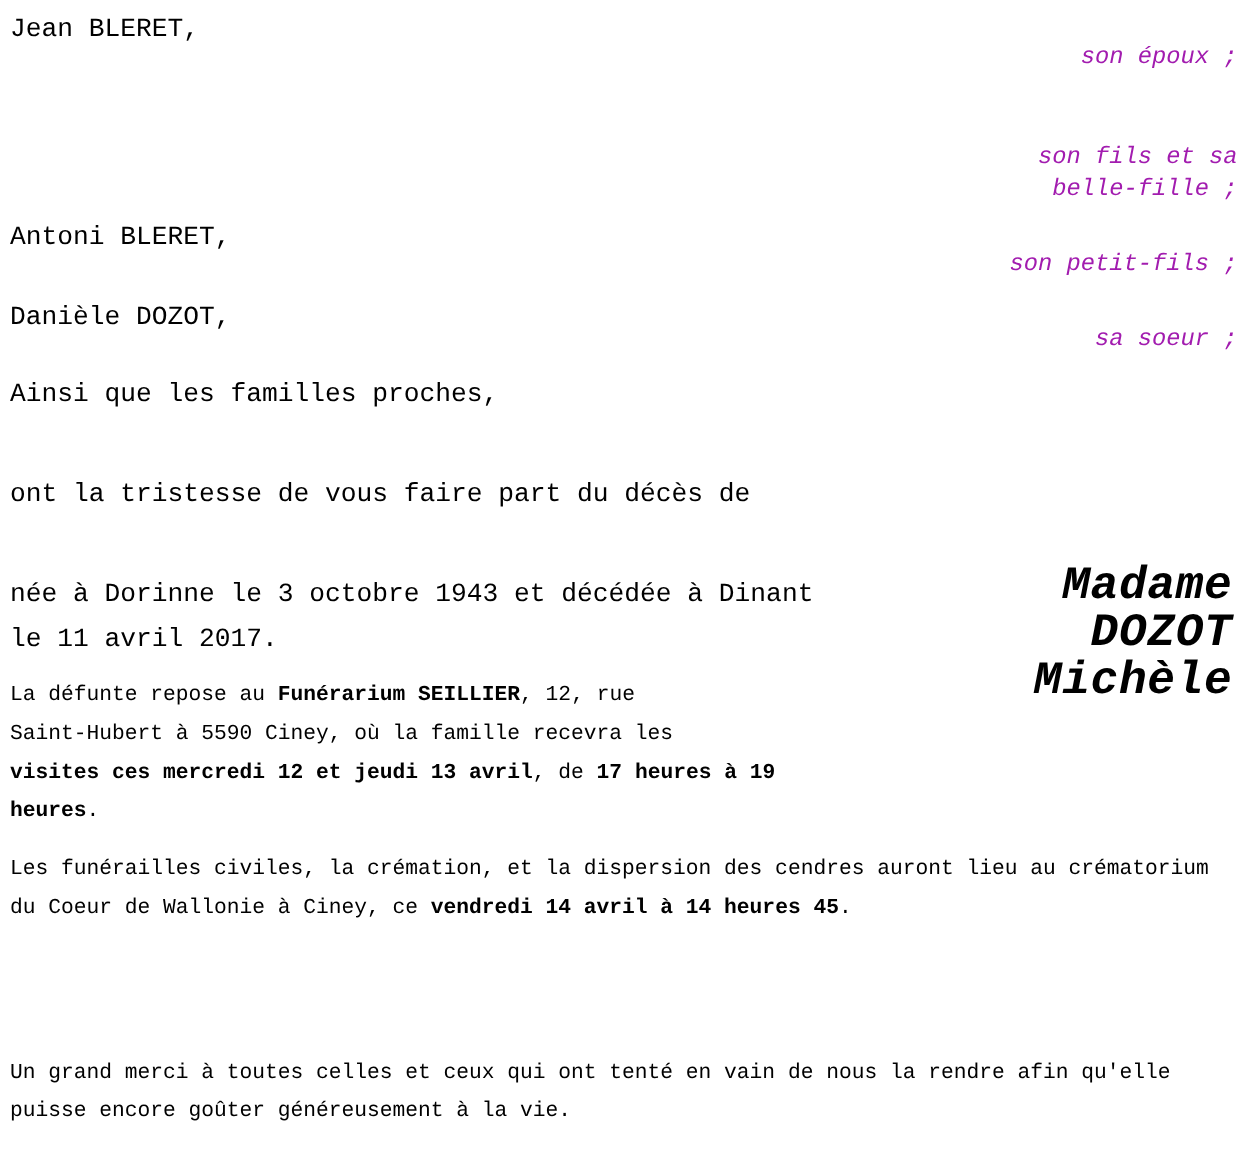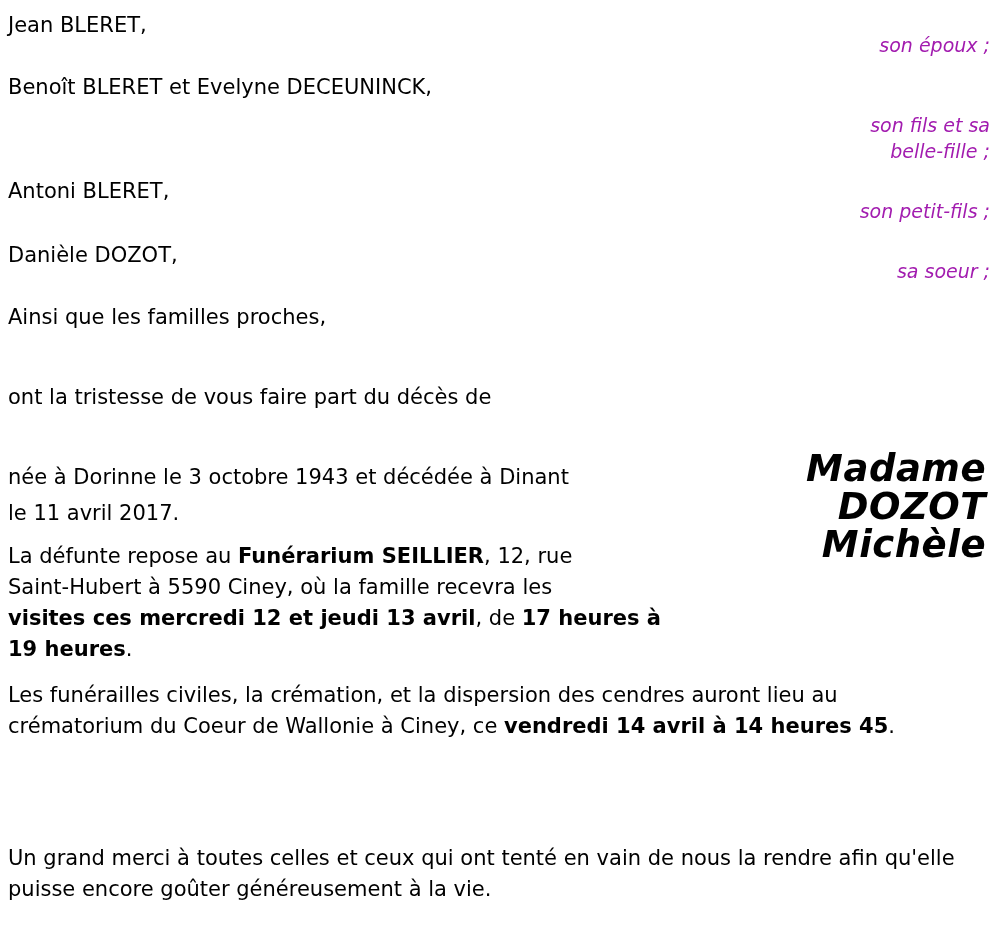--- a/index.html
+++ b/index.html
@@ -14,20 +14,21 @@
     color: #000000;
     position: relative;
     overflow: hidden;
   }
   .page {
     position: relative;
     width: 1000px;
     height: 931px;
     padding: 16px;
     box-sizing: border-box;
+    font-family: Liberation Mono, monospace;
   }
 
   
   .line {
     position: absolute;
     font-size: 21px;
     line-height: 30px;
     white-space: nowrap;
   }
   .left {
@@ -40,21 +41,21 @@
     font-style: italic;
     font-size: 19px;
     line-height: 26px;
     color: #a21caf;
   }
 
   
   .para {
     position: absolute;
     left: 8px;
-    font-size: 21px;
+    font-size: 17px;
     line-height: 31px;
     text-align: left;
   }
   .para b { font-weight: bold; }
 
   
   .deceased {
     position: absolute;
     right: 14px;
     text-align: right;
@@ -67,21 +68,20 @@
   .deceased div { white-space: nowrap; }
 </style>
 </head>
 <body>
 
 <div class="page">
 
   <div class="line left" style="top:10px;">Jean BLERET,</div>
   <div class="line rel" style="top:32px;">son époux ;</div>
 
-  <div class="line left" style="top:72px;">Benoît BLERET et Evelyne DECEUNINCK,</div>
   <div class="line rel" style="top:112px;margin-left:12px;">son fils et sa</div>
   <div class="line rel" style="top:138px;">belle-fille ;</div>
 
   <div class="line left" style="top:176px;">Antoni BLERET,</div>
   <div class="line rel" style="top:198px;">son petit-fils ;</div>
 
   <div class="line left" style="top:240px;">Danièle DOZOT,</div>
   <div class="line rel" style="top:258px;">sa soeur ;</div>
 
   <div class="line left" style="top:302px;">Ainsi que les familles proches,</div>

